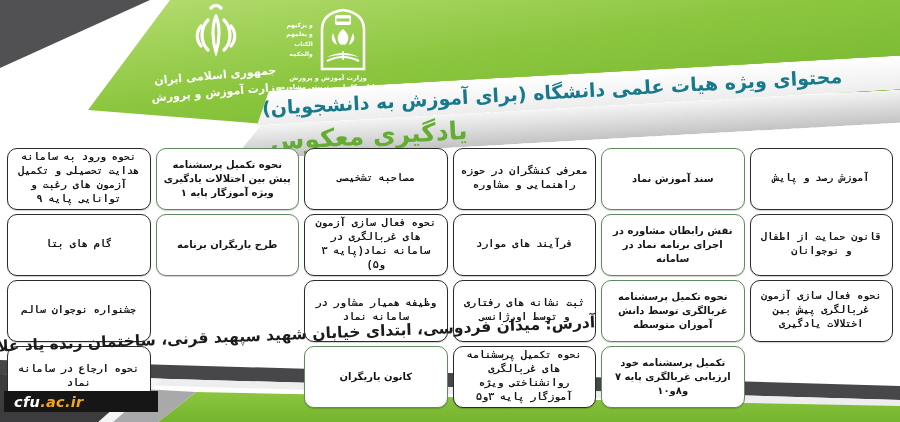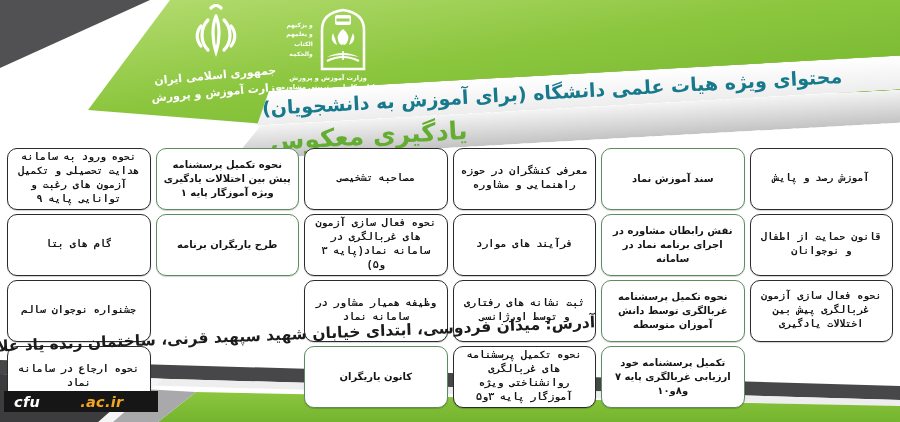--- a/index.html
+++ b/index.html
@@ -54,21 +54,21 @@
     position:absolute;left:8px;top:337px;width:588px;z-index:5;text-align:center;
     font-size:15.5px;font-weight:700;color:#1b1b1d;direction:rtl;white-space:nowrap;
     transform:rotate(-2.3deg);transform-origin:left bottom;
   }
   .cfu{
     position:absolute;left:4px;top:391px;width:144px;height:21px;z-index:6;
     background:#161616;display:flex;align-items:center;padding-left:10px;
     font-style:italic;font-weight:700;font-size:14.5px;letter-spacing:.3px;
   }
   .cfu .pfx{color:#ffffff;}
-  .cfu .sfx{color:#f4a71d;padding-left:40px;}
+  .cfu .sfx{color:#f4a71d;}
 </style>
 </head>
 <body>
 
 <svg class="bg" width="900" height="422" viewBox="0 0 900 422">
   <defs>
     <linearGradient id="grn" x1="0" y1="0" x2="1" y2="1">
       <stop offset="0" stop-color="#b6dd72"></stop>
       <stop offset="0.45" stop-color="#8cc63f"></stop>
       <stop offset="1" stop-color="#6fb22a"></stop>

